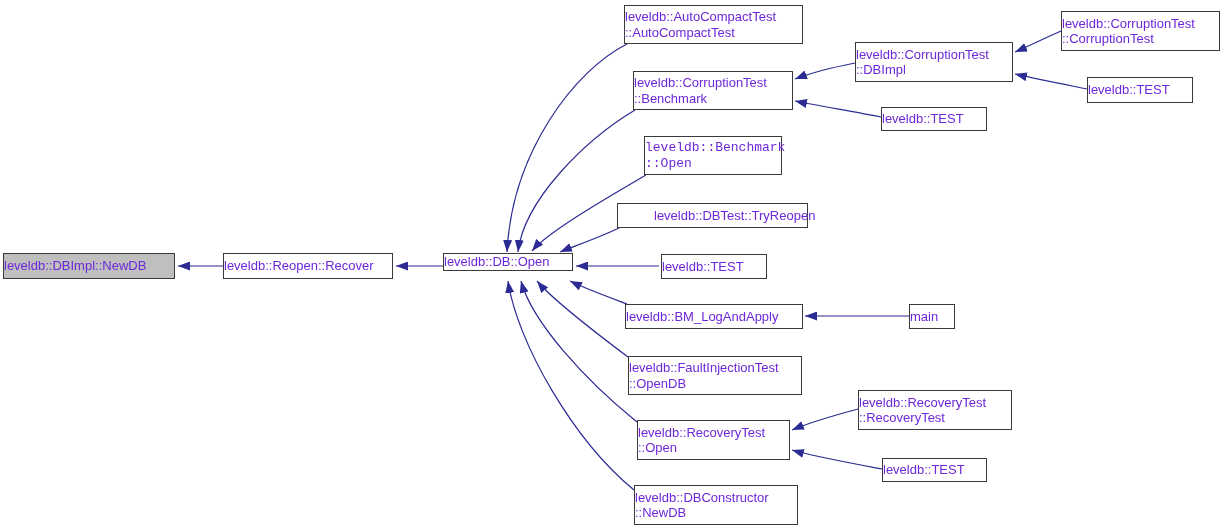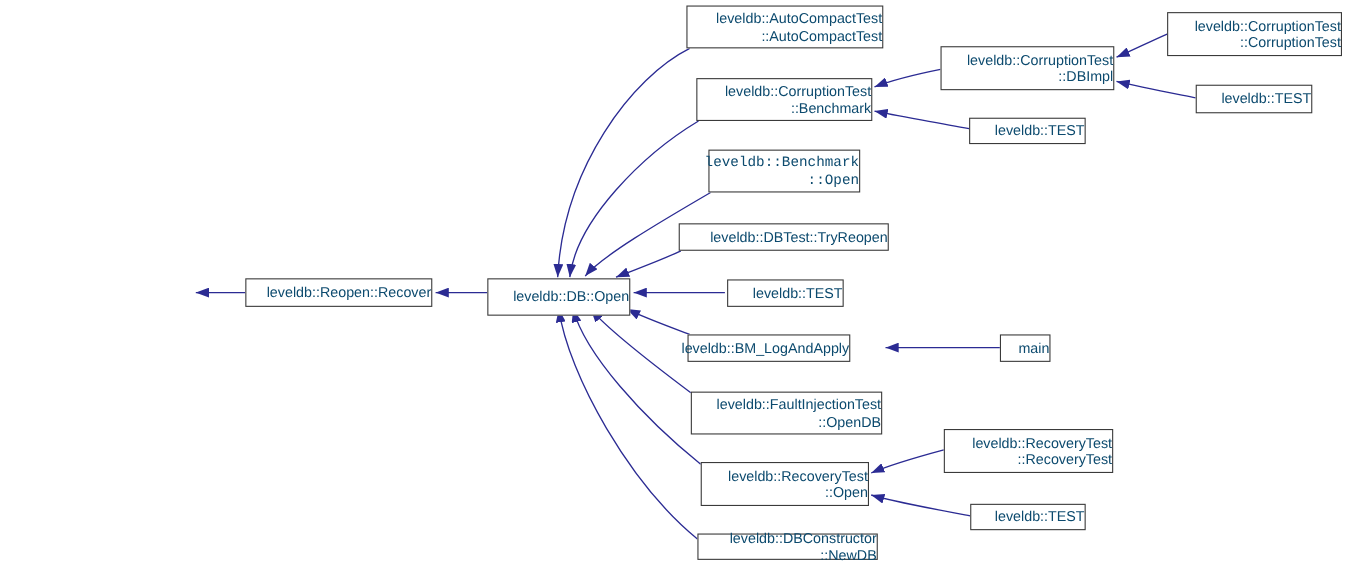--- a/index.html
+++ b/index.html
@@ -25,26 +25,26 @@
   .edge {
     fill: none;
     stroke: var(--edge, #2b2b93);
     stroke-width: 1.2;
   }
   .node {
     position: absolute;
     box-sizing: border-box;
     background: var(--node-fill, #ffffff);
     border: 1.4px solid var(--node-border, #3a3a3a);
-    color: #0c4a6e;
+    color: #6d28d9;
     font-size: 13px;
     line-height: 15.5px;
     display: flex;
     flex-direction: column;
-    align-items: flex-end;
+    align-items: flex-start;
     justify-content: center;
     text-align: center;
     white-space: nowrap;
     cursor: pointer;
   }
   .node.highlight {
     background: var(--highlight-fill, #bfbfbf);
     cursor: default;
   }
   .lbl {
@@ -73,59 +73,62 @@
       <path d="M 637 422 C 585 380, 532 322, 521 281" class="edge" marker-end="url(#arrowhead)"></path>
       <path d="M 634 490 C 573 440, 517 342, 508 281" class="edge" marker-end="url(#arrowhead)"></path>
       <path d="M 855 63 C 830 68, 808 74, 795 79" class="edge" marker-end="url(#arrowhead)"></path>
       <path d="M 881 117 C 850 111, 814 105, 795 101" class="edge" marker-end="url(#arrowhead)"></path>
       <path d="M 1061 31 C 1045 38, 1029 46, 1015 52" class="edge" marker-end="url(#arrowhead)"></path>
       <path d="M 1087 89 C 1062 84, 1036 79, 1015 74" class="edge" marker-end="url(#arrowhead)"></path>
       <path d="M 909 316 L 805 316" class="edge" marker-end="url(#arrowhead)"></path>
       <path d="M 858 409 C 832 416, 806 424, 792 430" class="edge" marker-end="url(#arrowhead)"></path>
       <path d="M 882 469 C 850 463, 812 456, 792 450" class="edge" marker-end="url(#arrowhead)"></path>
     </svg>
+<div class="node highlight" style="left: 3px; top: 253px; width: 172px; height: 26px;">
+      <div class="lbl">leveldb::DBImpl::NewDB</div>
+    </div>
     <div class="node" style="left: 223px; top: 253px; width: 170px; height: 26px;">
       <div class="lbl">leveldb::Reopen::Recover</div>
     </div>
-    <div class="node" style="left: 443px; top: 253px; width: 130px; height: 34px;">
+    <div class="node" style="left: 443px; top: 253px; width: 130px; height: 18px;">
       <div class="lbl">leveldb::DB::Open</div>
     </div>
     <div class="node" style="left: 624px; top: 5px; width: 179px; height: 39px;">
       <div class="lbl">leveldb::AutoCompactTest</div>
       <div class="lbl">::AutoCompactTest</div>
     </div>
     <div class="node" style="left: 633px; top: 71px; width: 160px; height: 39px;">
       <div class="lbl">leveldb::CorruptionTest</div>
       <div class="lbl">::Benchmark</div>
     </div>
     <div class="node" style="left: 644px; top: 136px; width: 138px; height: 39px; font-family: Liberation Mono, monospace;">
       <div class="lbl">leveldb::Benchmark</div>
       <div class="lbl">::Open</div>
     </div>
-    <div class="node" style="left: 617px; top: 203px; width: 191px; height: 25px;">
+    <div class="node" style="left: 617px; top: 203px; width: 191px; height: 25px; padding-left: 36px;">
       <div class="lbl">leveldb::DBTest::TryReopen</div>
     </div>
     <div class="node" style="left: 661px; top: 254px; width: 106px; height: 25px;">
       <div class="lbl">leveldb::TEST</div>
     </div>
-    <div class="node" style="left: 625px; top: 304px; width: 148px; height: 25px;">
+    <div class="node" style="left: 625px; top: 304px; width: 178px; height: 25px;">
       <div class="lbl">leveldb::BM_LogAndApply</div>
     </div>
     <div class="node" style="left: 909px; top: 304px; width: 46px; height: 25px;">
       <div class="lbl">main</div>
     </div>
     <div class="node" style="left: 628px; top: 356px; width: 174px; height: 39px;">
       <div class="lbl">leveldb::FaultInjectionTest</div>
       <div class="lbl">::OpenDB</div>
     </div>
     <div class="node" style="left: 637px; top: 420px; width: 153px; height: 40px;">
       <div class="lbl">leveldb::RecoveryTest</div>
       <div class="lbl">::Open</div>
     </div>
-    <div class="node" style="left: 634px; top: 485px; width: 164px; height: 24px; padding-left: 36px;">
+    <div class="node" style="left: 634px; top: 485px; width: 164px; height: 40px;">
       <div class="lbl">leveldb::DBConstructor</div>
       <div class="lbl">::NewDB</div>
     </div>
     <div class="node" style="left: 855px; top: 42px; width: 158px; height: 40px;">
       <div class="lbl">leveldb::CorruptionTest</div>
       <div class="lbl">::DBImpl</div>
     </div>
     <div class="node" style="left: 1061px; top: 11px; width: 159px; height: 40px;">
       <div class="lbl">leveldb::CorruptionTest</div>
       <div class="lbl">::CorruptionTest</div>

